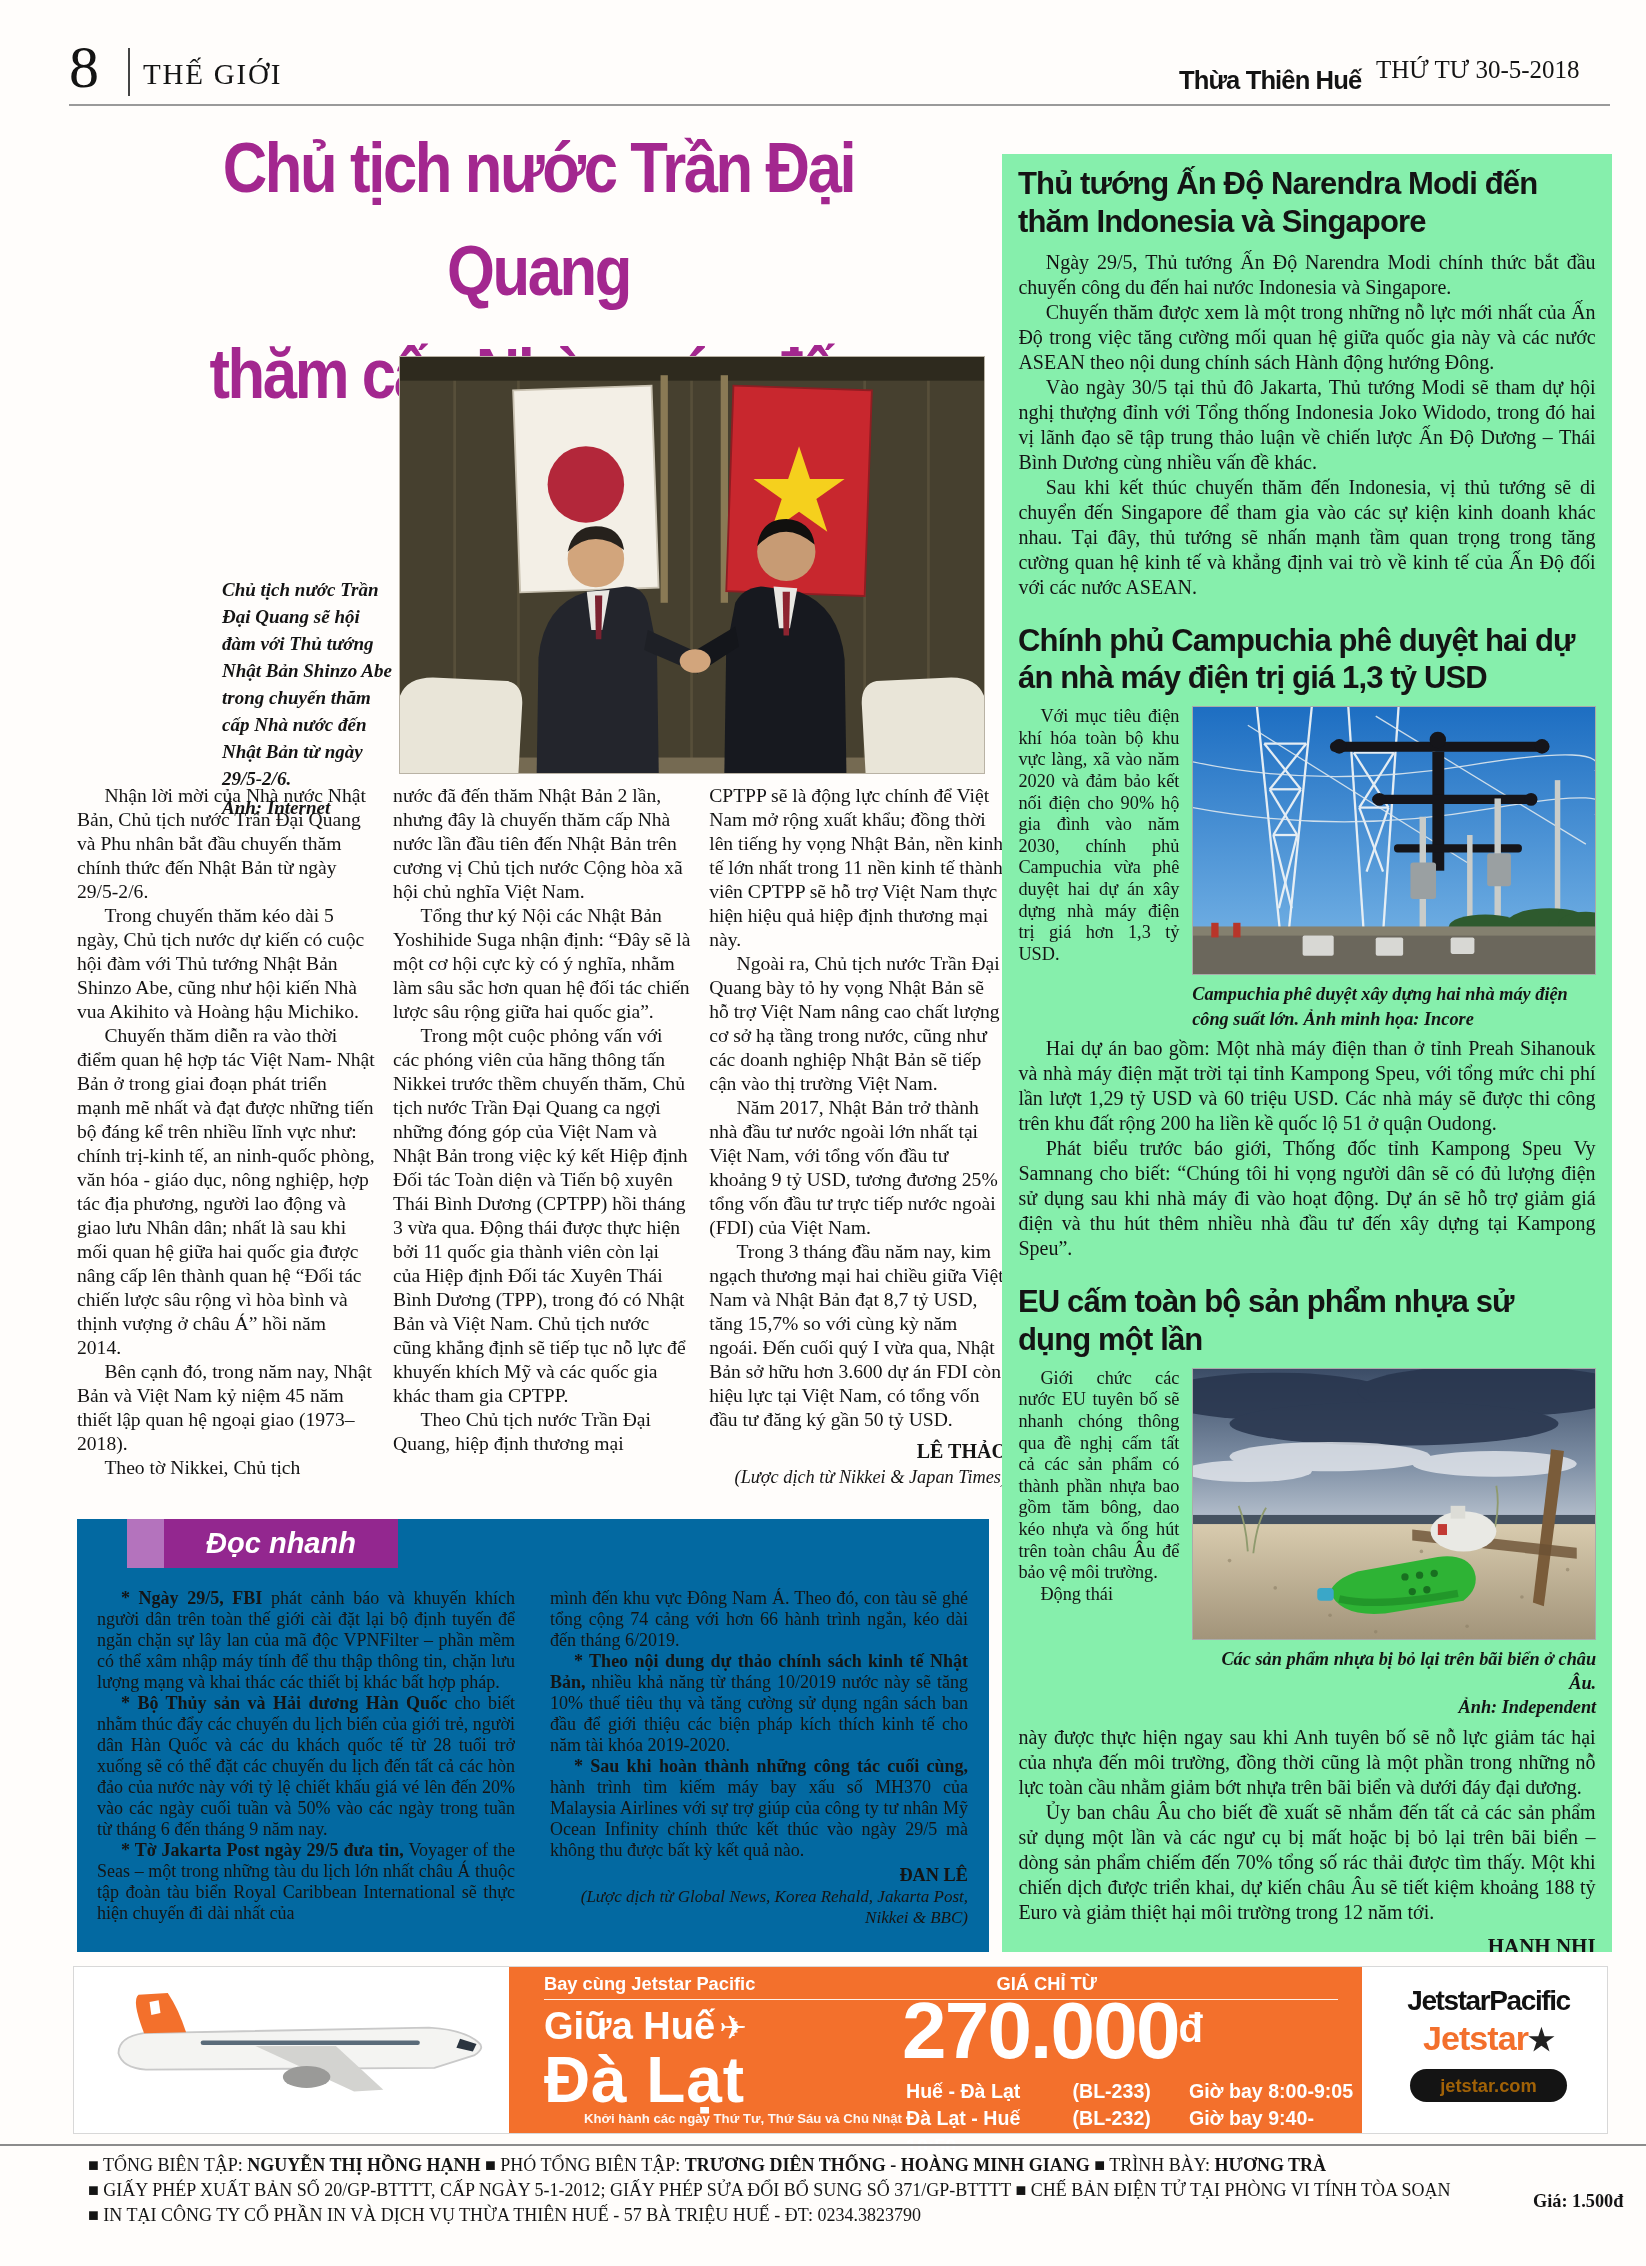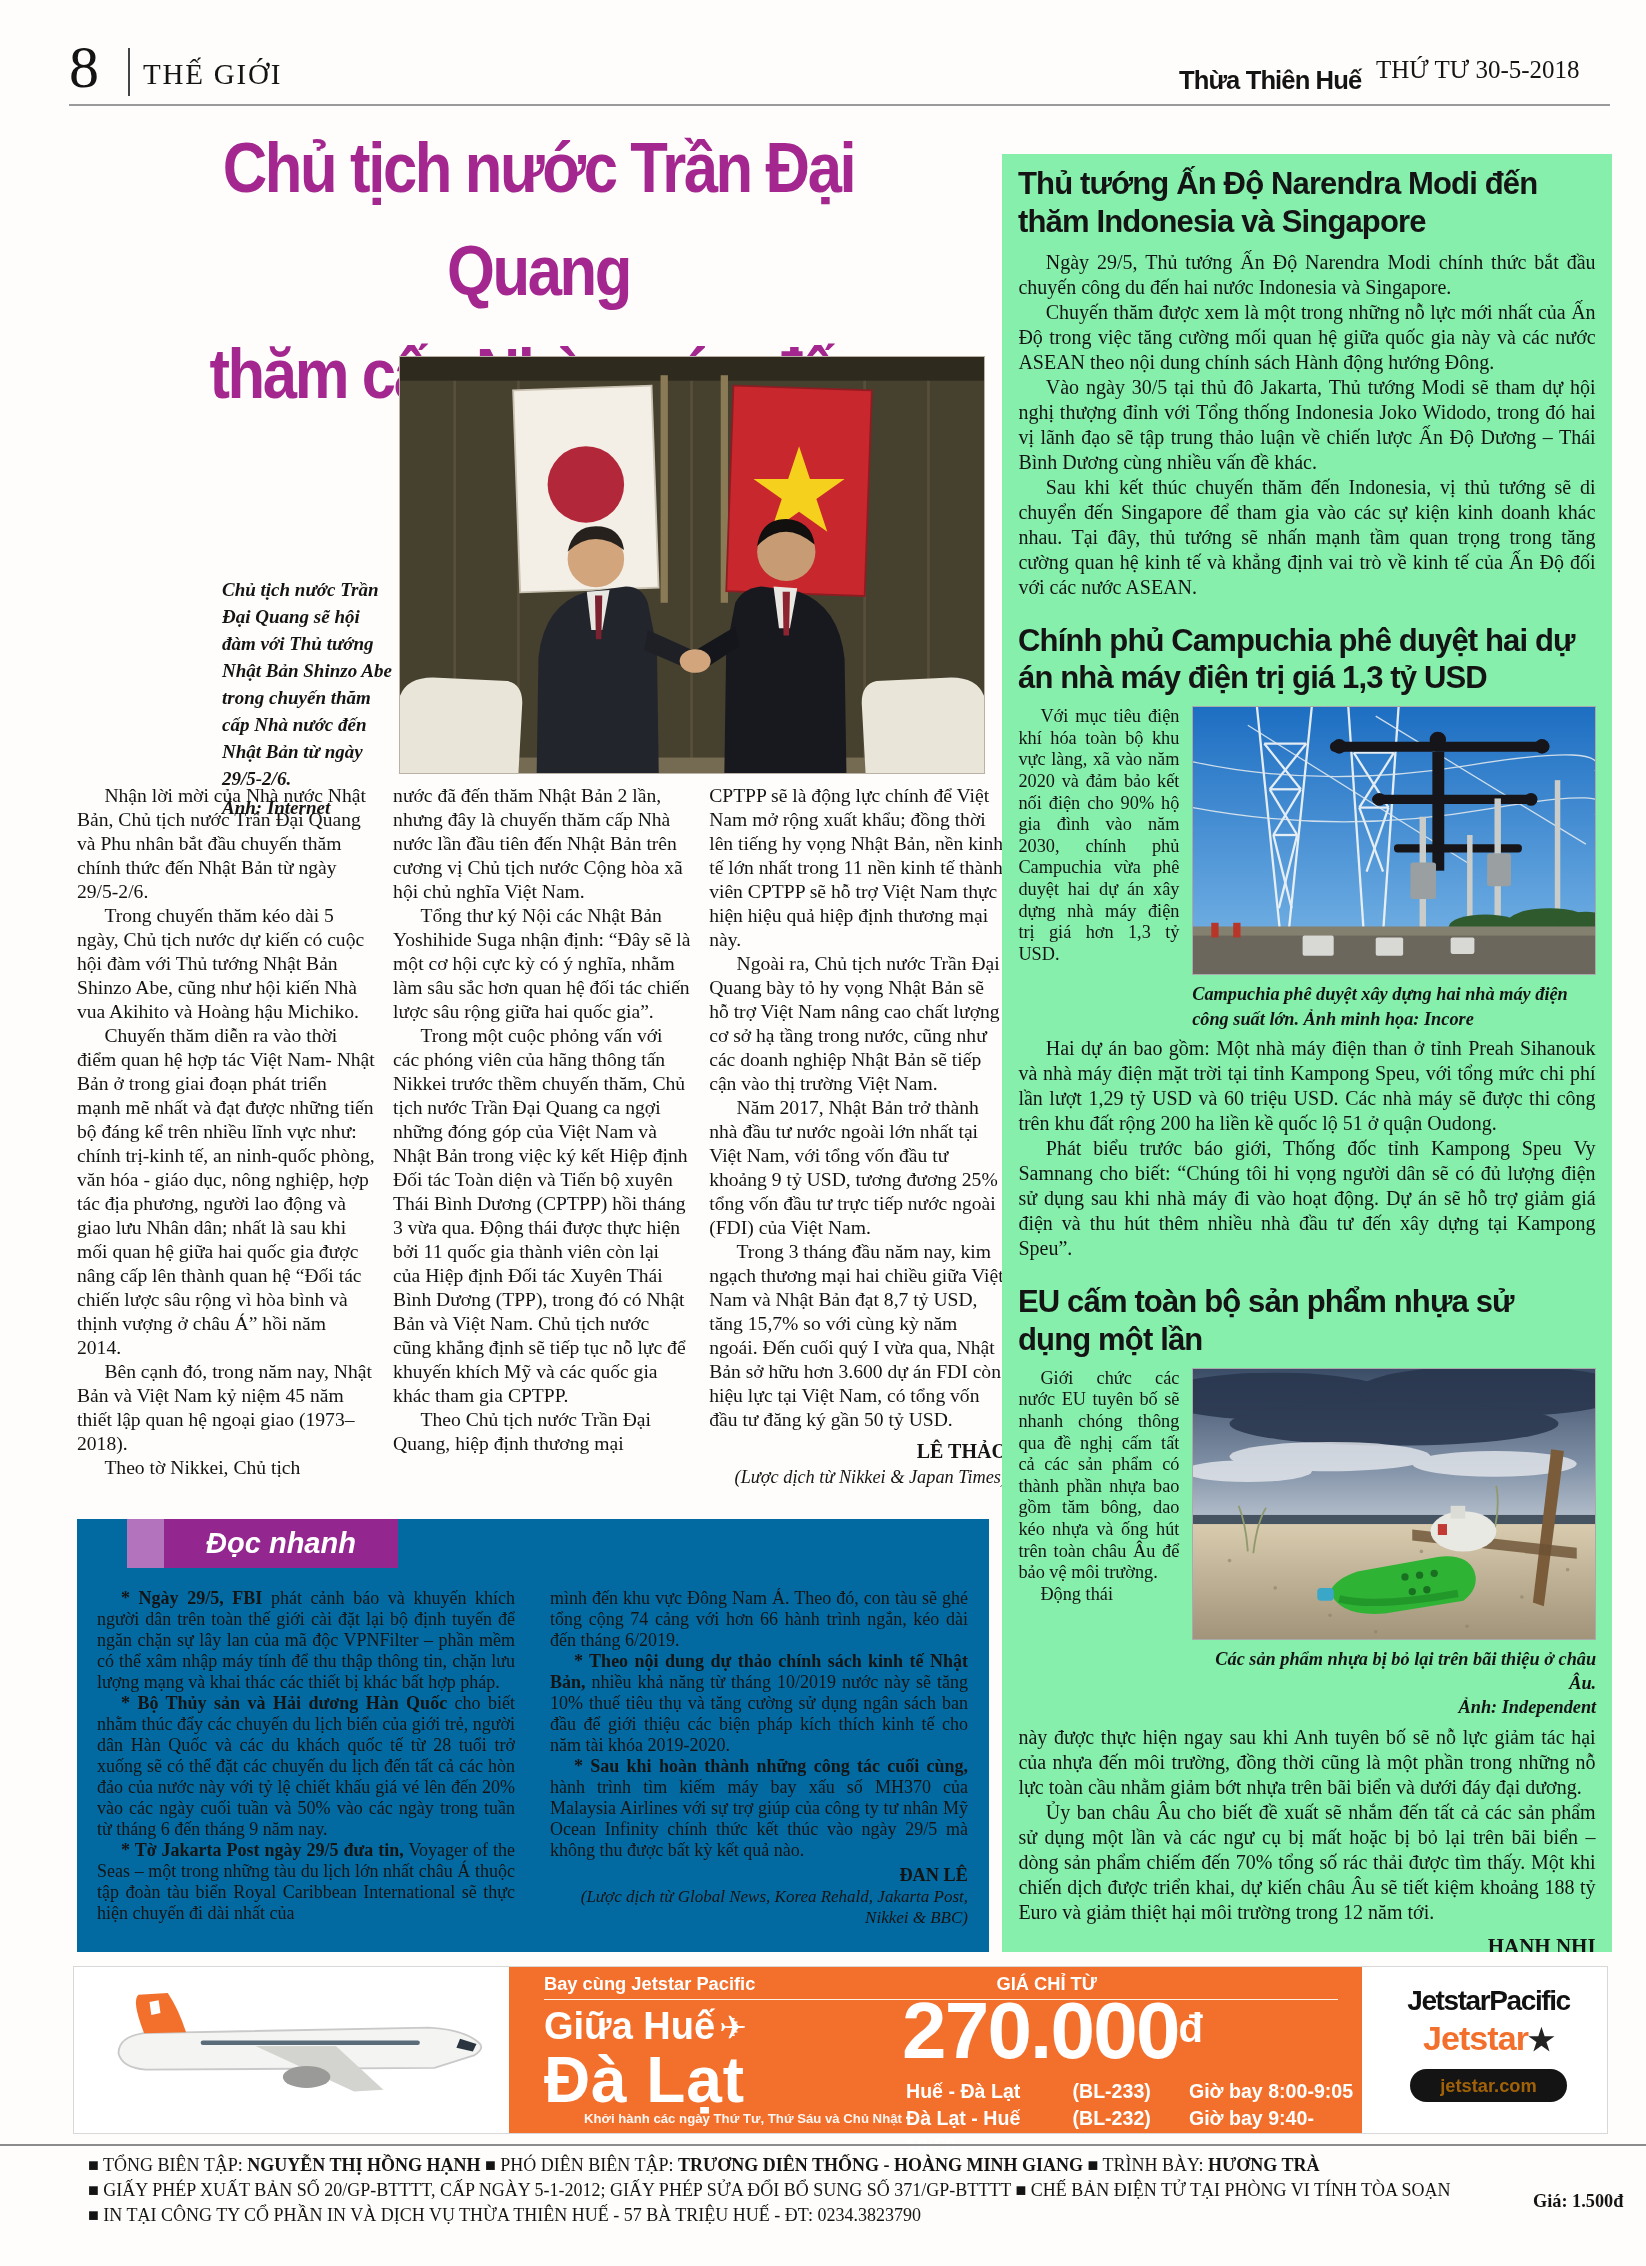--- a/index.html
+++ b/index.html
@@ -340,21 +340,21 @@
               <path d="M160 252 Q200 262 290 246" stroke="#1e8c26" stroke-width="8" fill="none" opacity=".7"></path>
               <circle cx="232" cy="228" r="4" fill="#187020"></circle>
                 <circle cx="248" cy="226" r="4" fill="#187020"></circle>
                 <circle cx="264" cy="224" r="4" fill="#187020"></circle>
               <circle cx="240" cy="244" r="4" fill="#187020"></circle>
                 <circle cx="256" cy="242" r="4" fill="#187020"></circle>
               <rect x="136" y="240" width="18" height="14" rx="4" fill="#3aa7c8"></rect>
             </g>
           </svg>
           <div class="photo-caption right">
-            <div>Các sản phẩm nhựa bị bỏ lại trên bãi thiệu ở châu Âu.</div>
+            <div>Các sản phẩm nhựa bị bỏ lại trên bãi biển ở châu Âu.</div>
             <div>Ảnh: Independent</div>
           </div>
         </div>
       </div>
       <div class="rail-body cont">
           <p>này được thực hiện ngay sau khi Anh tuyên bố sẽ nỗ lực giảm tác hại của nhựa đến môi trường, đồng thời cũng là một phần trong những nỗ lực toàn cầu nhằm giảm bớt nhựa trên bãi biển và dưới đáy đại dương.</p>
           <p>Ủy ban châu Âu cho biết đề xuất sẽ nhắm đến tất cả các sản phẩm sử dụng một lần và các ngư cụ bị mất hoặc bị bỏ lại trên bãi biển – dòng sản phẩm chiếm đến 70% tổng số rác thải được  tìm thấy. Một khi chiến dịch được triển khai, dự kiến châu Âu sẽ tiết kiệm khoảng 188 tỷ Euro và giảm thiệt hại môi trường trong 12 năm tới.</p>
         </div>
       <div class="rail-byline">HẠNH NHI</div>
 
@@ -431,20 +431,20 @@
       <div class="brand1">JetstarPacific</div>
       <div class="brand2">
         <span>Jetstar</span><span class="star">★</span>
       </div>
       <div class="brand-pill">jetstar.com</div>
     </div>
   </div>
 
   <div class="footer-rule"></div>
   <div class="footer">
-    <div><span>■   TỔNG BIÊN TẬP:  </span><span><b>NGUYỄN THỊ HỒNG HẠNH</b></span><span> ■ PHÓ DIÊN BIÊN TẬP:  </span><span><b>TRƯƠNG DIÊN THỐNG -  HOÀNG MINH GIANG</b></span><span> ■ TRÌNH BÀY:  </span><span><b>HƯƠNG TRÀ</b></span></div>
+    <div><span>■   TỔNG BIÊN TẬP:  </span><span><b>NGUYỄN THỊ HỒNG HẠNH</b></span><span> ■ PHÓ TỔNG BIÊN TẬP:  </span><span><b>TRƯƠNG DIÊN THỐNG -  HOÀNG MINH GIANG</b></span><span> ■ TRÌNH BÀY:  </span><span><b>HƯƠNG TRÀ</b></span></div>
     <div><span>■   GIẤY PHÉP XUẤT BẢN SỐ 20/GP-BTTTT, CẤP NGÀY 5-1-2012; GIẤY PHÉP SỬA ĐỔI BỔ SUNG SỐ 371/GP-BTTTT ■ CHẾ BẢN ĐIỆN TỬ TẠI PHÒNG VI TÍNH TÒA SOẠN</span></div>
     <div><span>■   IN TẠI CÔNG TY CỔ PHẦN IN VÀ DỊCH VỤ THỪA THIÊN HUẾ - 57 BÀ TRIỆU HUẾ - ĐT: 0234.3823790</span></div>
   </div>
   <div class="footer-price">Giá: 1.500đ</div>
 
 </div>
 
 
 </body></html>

